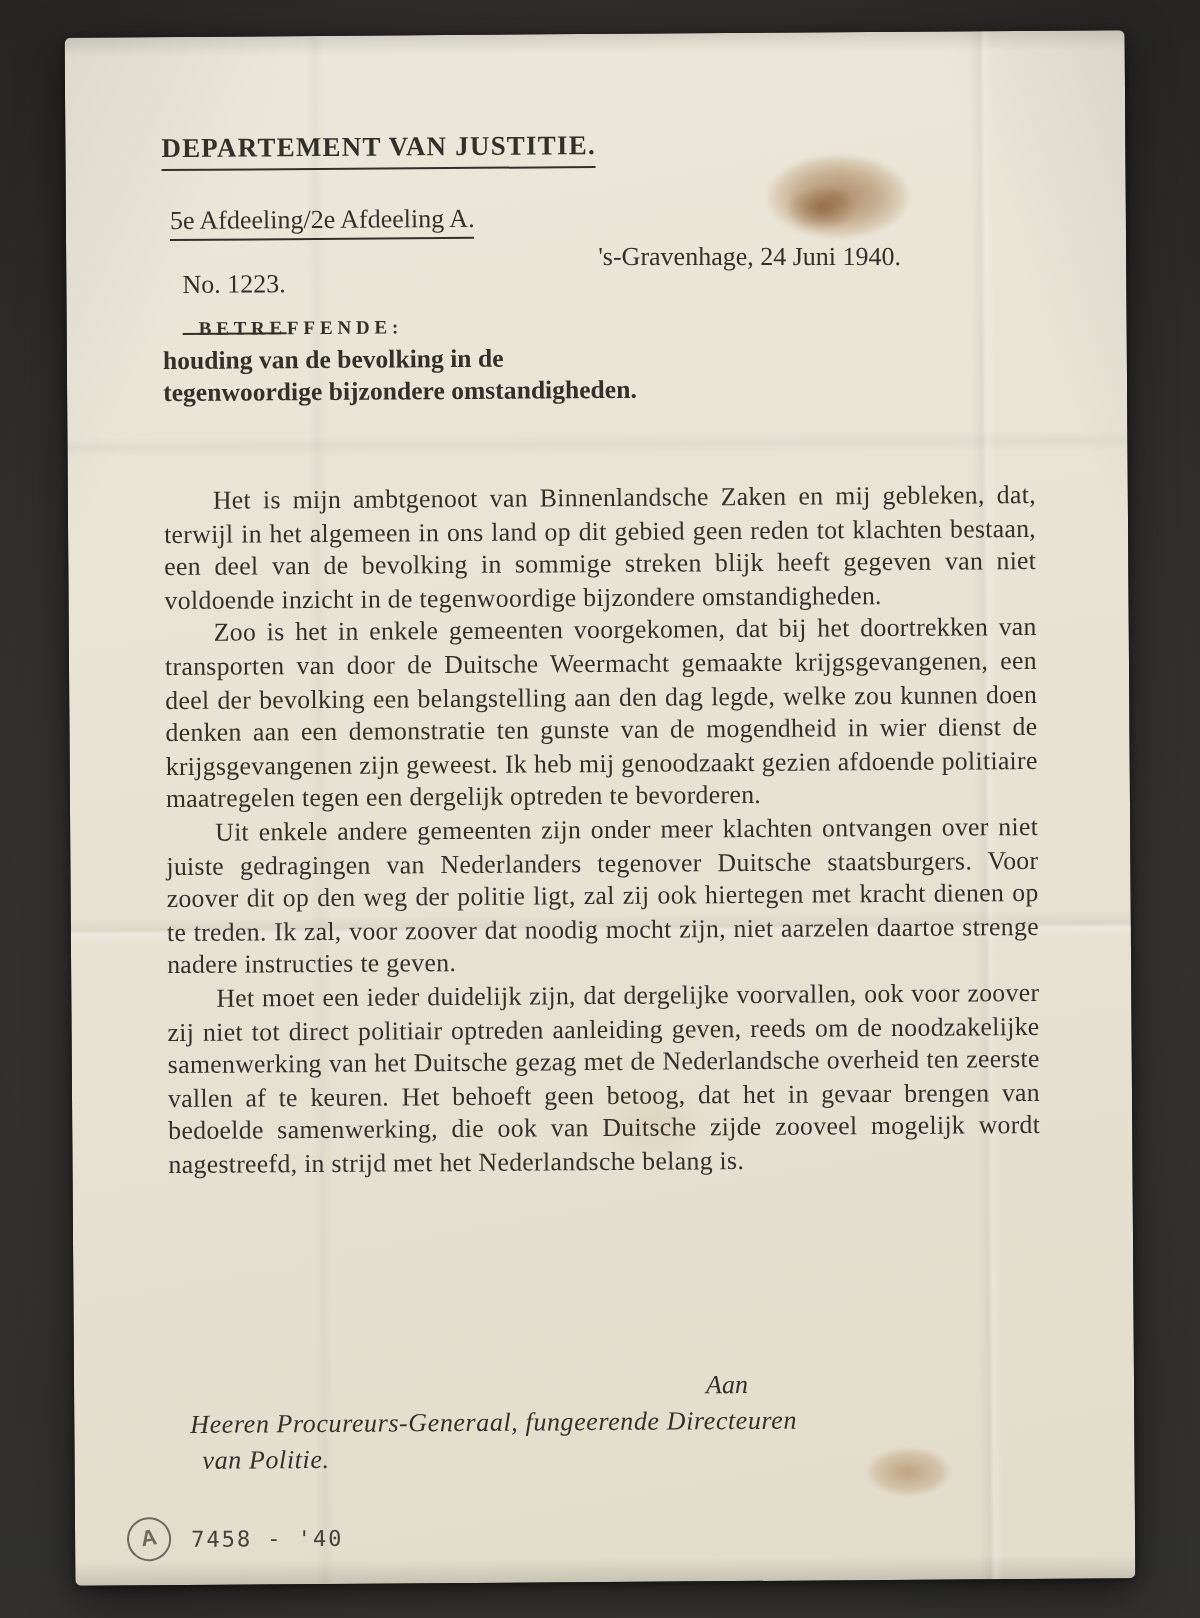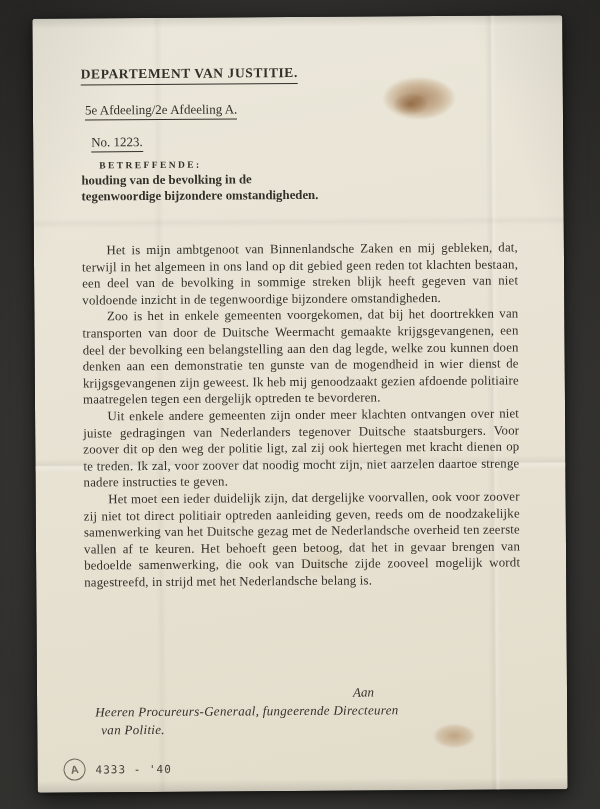--- a/index.html
+++ b/index.html
@@ -125,21 +125,21 @@
     font-size: 13px;
     white-space: nowrap;
     transform: rotate(0.4deg);
   }
   .refnum {
     position: absolute;
     left: 58px;
     top: 116px;
     font-size: 13px;
     border-bottom: 1px solid #33302a;
-    padding-bottom: 1px;
+    padding-bottom: 16px;
     white-space: nowrap;
   }
   .betreffende {
     position: absolute;
     left: 66px;
     top: 142px;
     font-size: 9.5px;
     letter-spacing: 2.4px;
     font-weight: bold;
     text-align: center;
@@ -251,35 +251,36 @@
   <div class="crease-h2"></div>
   <div class="crease-v1"></div>
   <div class="crease-v2"></div>
 
   <div class="stain-top"></div>
   <div class="stain-bottom"></div>
   <div class="stain-faint"></div>
 
   <div class="dept">DEPARTEMENT VAN JUSTITIE.</div>
   <div class="division">5e Afdeeling/2e Afdeeling A.</div>
+  <div class="place-date">'s-Gravenhage, 24 Juni 1940.</div>
   <div class="refnum">No. 1223.</div>
   <div class="betreffende">BETREFFENDE:</div>
   <div class="subject">houding van de bevolking in de tegenwoordige bijzondere omstandigheden.</div>
 
   <div class="body-text">
       <p>Het is mijn ambtgenoot van Binnenlandsche Zaken en mij gebleken, dat, terwijl in het algemeen in ons land op dit gebied geen reden tot klachten bestaan, een deel van de bevolking in sommige streken blijk heeft gegeven van niet voldoende inzicht in de tegenwoordige bijzondere omstandigheden.</p>
       <p>Zoo is het in enkele gemeenten voorgekomen, dat bij het doortrekken van transporten van door de Duitsche Weermacht gemaakte krijgsgevangenen, een deel der bevolking een belangstelling aan den dag legde, welke zou kunnen doen denken aan een demonstratie ten gunste van de mogendheid in wier dienst de krijgsgevangenen zijn geweest. Ik heb mij genoodzaakt gezien afdoende politiaire maatregelen tegen een dergelijk optreden te bevorderen.</p>
       <p>Uit enkele andere gemeenten zijn onder meer klachten ontvangen over niet juiste gedragingen van Nederlanders tegenover Duitsche staatsburgers. Voor zoover dit op den weg der politie ligt, zal zij ook hiertegen met kracht dienen op te treden. Ik zal, voor zoover dat noodig mocht zijn, niet aarzelen daartoe strenge nadere instructies te geven.</p>
       <p>Het moet een ieder duidelijk zijn, dat dergelijke voorvallen, ook voor zoover zij niet tot direct politiair optreden aanleiding geven, reeds om de noodzakelijke samenwerking van het Duitsche gezag met de Nederlandsche overheid ten zeerste vallen af te keuren. Het behoeft geen betoog, dat het in gevaar brengen van bedoelde samenwerking, die ook van Duitsche zijde zooveel mogelijk wordt nagestreefd, in strijd met het Nederlandsche belang is.</p>
     </div>
 
   <div class="closing">
     <div class="aan">Aan</div>
     <div class="addr1">Heeren Procureurs-Generaal, fungeerende Directeuren</div>
     <div class="addr2">van Politie.</div>
   </div>
 
   <div class="footer-row">
     <div class="stamp-circle">A</div>
-    <div class="print-code">4333 - '40</div>
+    <div class="print-code">7458 - '40</div>
   </div>
 
 </div>
 
 </body></html>

